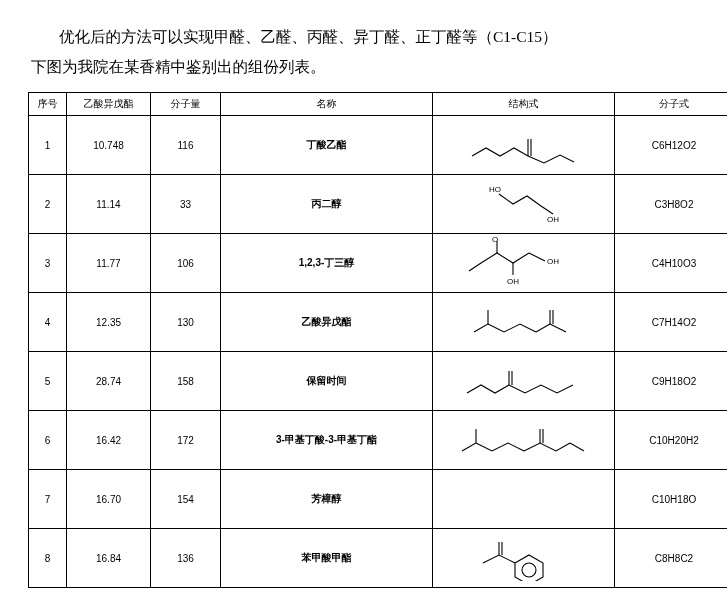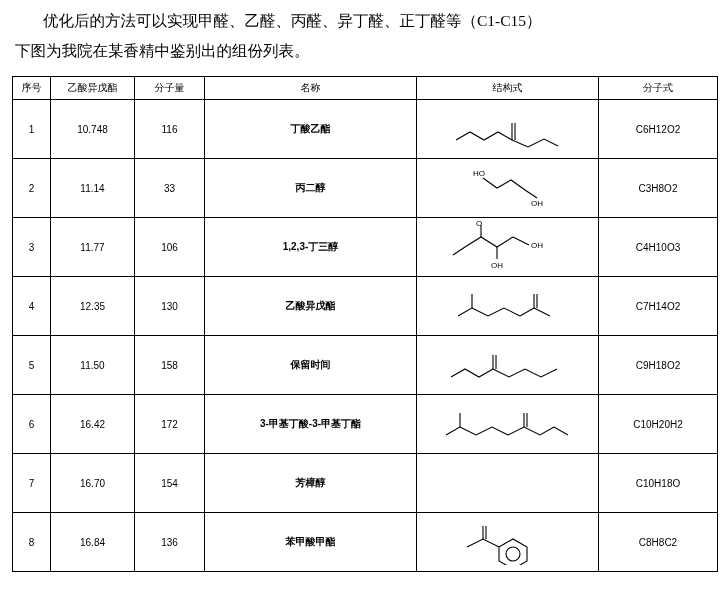--- a/index.html
+++ b/index.html
@@ -12,21 +12,21 @@
     height: 597px;
     font-family: "Liberation Serif", serif;
     color: #000000;
     overflow: hidden;
   }
   .page {
     position: relative;
     width: 727px;
     height: 597px;
     box-sizing: border-box;
-    padding: 1px;
+    padding: 17px;
   }
   .para {
     font-family: "Liberation Serif", serif;
     font-size: 15.5px;
     line-height: 30px;
     color: #000;
     margin: 0;
     padding: 0 12px 0 14px;
     white-space: nowrap;
   }
@@ -181,21 +181,21 @@
                 <line x1="89" y1="24" x2="89" y2="10"></line>
                 <line x1="86" y1="24" x2="102" y2="32"></line>
               </g>
             </svg>
           </td>
           <td class="formula-cell">C7H14O2</td>
         </tr>
 
         <tr>
           <td class="idx-cell">5</td>
-          <td class="rt-cell">11.50</td>
+          <td class="rt-cell">28.74</td>
           <td class="mw-cell">158</td>
           <td class="name-cell">保留时间</td>
           <td class="struct-cell">
             <svg class="struct" width="130" height="44" viewBox="0 0 130 44">
               <g stroke="#000" stroke-width="1.1" fill="none">
                 <polyline points="8,34 22,26 36,34 50,26"></polyline>
                 <line x1="50" y1="26" x2="50" y2="12"></line>
                 <line x1="53" y1="26" x2="53" y2="12"></line>
                 <polyline points="50,26 66,34 82,26 98,34 114,26"></polyline>
               </g>

